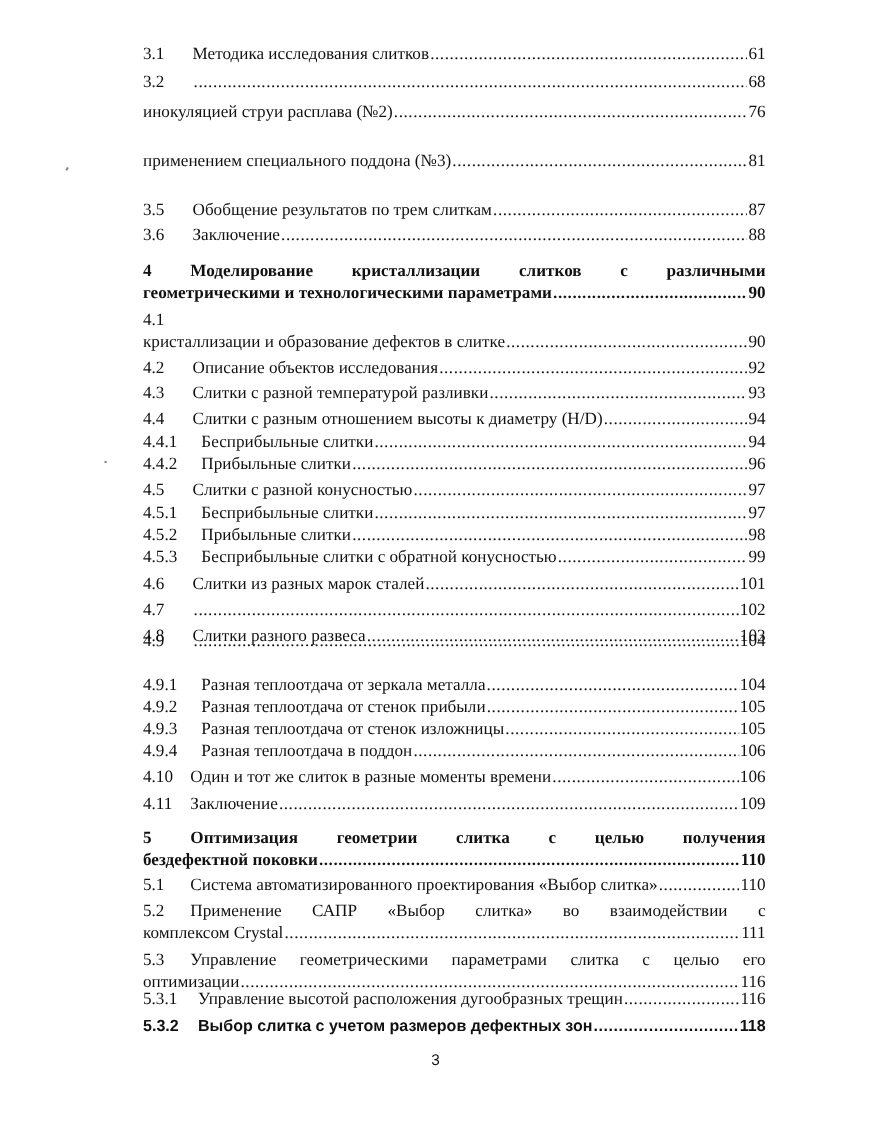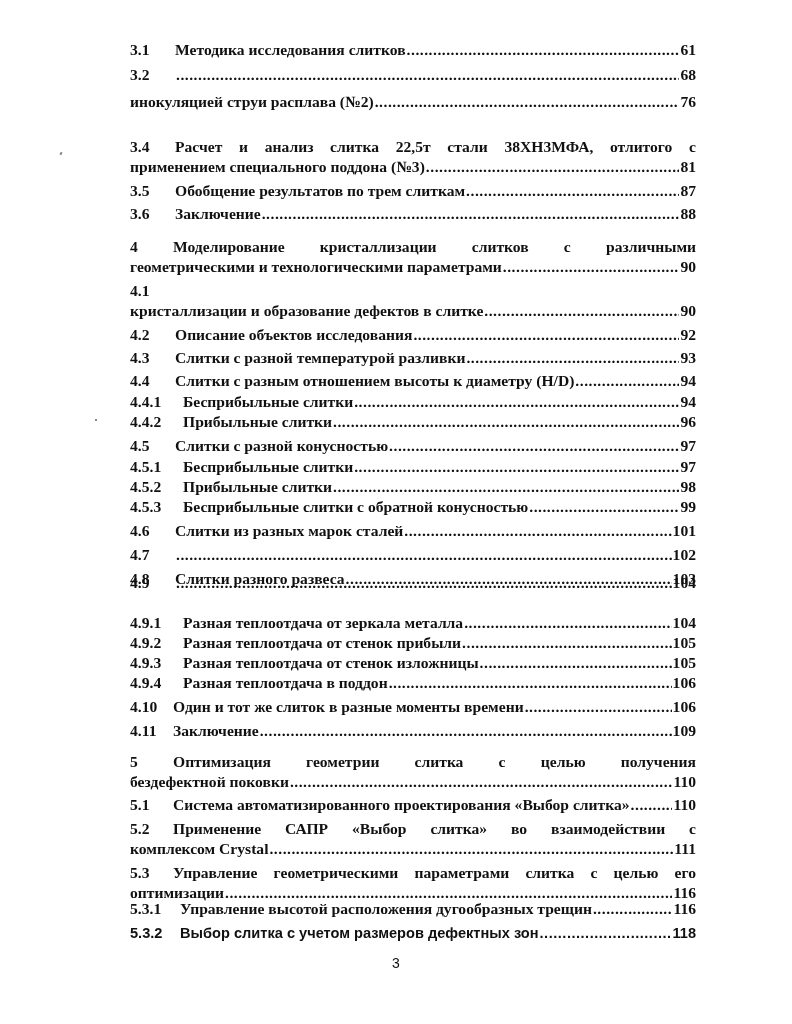--- a/index.html
+++ b/index.html
@@ -1,21 +1,21 @@
 <!DOCTYPE html>
 <html><head>
   <meta charset="utf-8">
   <style>
     html, body { margin: 0; padding: 0; background: #ffffff; }
     body { width: 792px; height: 1024px; position: relative; overflow: hidden;
            font-family: "Liberation Serif", "DejaVu Serif", serif; color: #111; }
     .page { position: absolute; left: 0; top: 0; width: 792px; height: 1024px; }
     .toc { position: absolute; left: 130px; top: 40px; width: 566px; font-size: 15.6px; }
     .row { position: absolute; left: 0; width: 566px; line-height: 20px; white-space: nowrap; }
-    .line { display: flex; align-items: baseline; width: 100%; font-weight: bold; }
+    .line { display: flex; align-items: baseline; width: 100%; }
     .num { flex: 0 0 auto; }
     .title { flex: 0 0 auto; }
     .leader { flex: 1 1 auto; overflow: hidden; white-space: nowrap; margin: 0 1px; }
     .leader::after { content: "........................................................................................................................................................................................................................"; letter-spacing: 0.5px; }
     .page-no { flex: 0 0 auto; }
     .justify { text-align: justify; text-align-last: justify; width: 100%; display: block; }
     .bold { font-weight: bold; }
     .sans-bold { font-family: "Liberation Sans", sans-serif; font-weight: bold; font-size: 14.6px; }
     .page-number { position: absolute; left: 392px; top: 955px; font-size: 14px; font-family: "Liberation Sans", sans-serif; }
     .speck { position: absolute; width: 2px; height: 3px; background: #888; }
@@ -46,24 +46,20 @@
     <div class="row" style="top:52px">
       <div class="line">
         <span class="title">инокуляцией струи расплава (№2)</span>
         <span class="leader"></span>
         <span class="page-no">76</span>
       </div>
     </div>
 
     <div class="row" style="top:97px">
       <div class="line">
-        <span class="num" style="width:45px;display:inline-block">3.4</span>
-        <span class="title justify" style="flex:1 1 auto">Расчет и анализ слитка 22,5т стали 38ХН3МФА, отлитого с</span>
-      </div>
-      <div class="line">
         <span class="title">применением специального поддона (№3)</span>
         <span class="leader"></span>
         <span class="page-no">81</span>
       </div>
     </div>
 
     <div class="row" style="top:141px">
       <div class="line">
         <span class="num" style="width:45px;display:inline-block">3.5</span>
         <span class="title">Обобщение результатов по трем слиткам</span>

